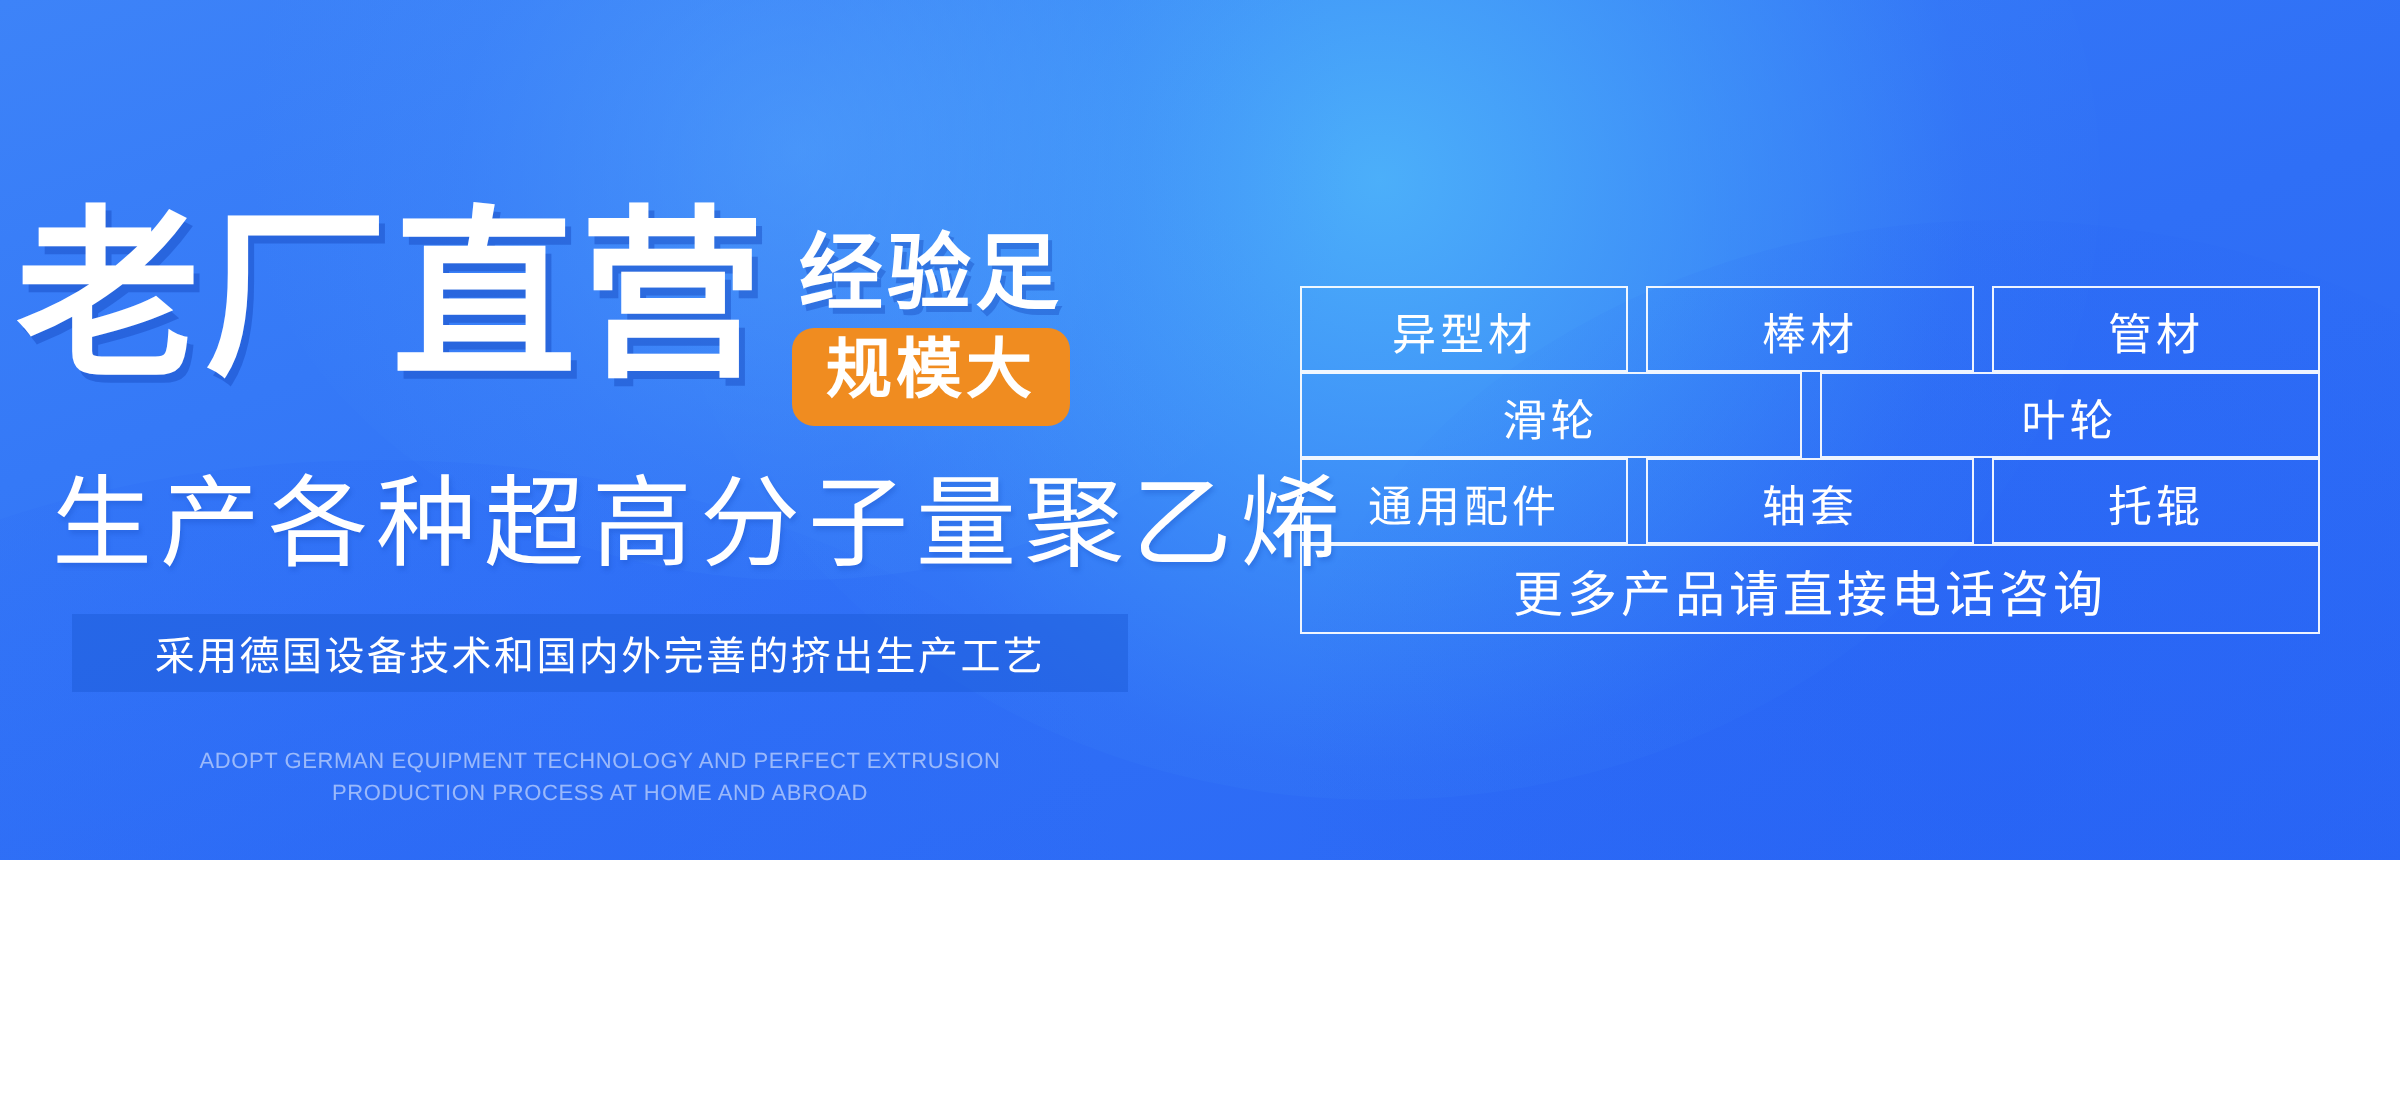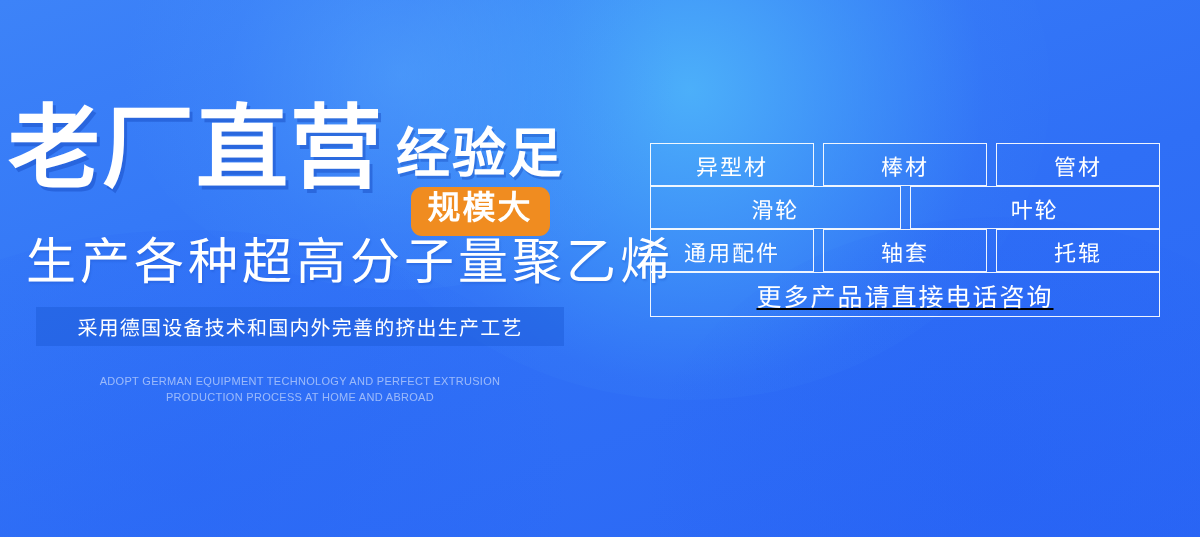--- a/index.html
+++ b/index.html
@@ -6,21 +6,21 @@
   html, body {
     margin: 0;
     padding: 0;
     background: #ffffff;
   }
   * { box-sizing: border-box; }
 
   .banner {
     position: relative;
     width: 1200px;
-    height: 537px;
+    height: 430px;
     overflow: hidden;
     font-family: "Liberation Sans", "DejaVu Sans", sans-serif;
     background: linear-gradient(160deg, #3d83f8 0%, #3579f7 28%, #2f6ff6 58%, #2a66f5 100%);
   }
 
   
   .glow-a {
     position: absolute;
     left: 330px;
     top: -220px;
@@ -90,29 +90,28 @@
 
   .badges {
     margin-left: 12px;
     margin-top: 12px;
     display: flex;
     flex-direction: column;
     align-items: center;
     gap: 6px;
   }
   .badge-top {
-    font-size: 54px;
+    font-size: 42px;
     font-weight: 700;
     color: #ffffff;
     letter-spacing: 2px;
     line-height: 1;
     white-space: nowrap;
     text-shadow: 2px 3px 0 rgba(22,74,190,0.40);
     font-family: "DejaVu Sans", "Liberation Sans", sans-serif;
-    margin-top: 11px;
   }
   .badge-pill {
     background: #f08c20;
     color: #ffffff;
     font-size: 33px;
     font-weight: 700;
     letter-spacing: 2px;
     line-height: 1;
     padding: 7px 17px 9px 17px;
     border-radius: 11px;
@@ -197,21 +196,20 @@
   }
   .chip-wide {
     width: 510px;
     height: 45px;
     border: 1px solid rgba(255,255,255,0.92);
     display: flex;
     align-items: center;
     justify-content: center;
     margin-bottom: 0;
     cursor: pointer;
-    text-decoration: underline;
   }
   .chip-wide span {
     font-size: 25px;
     color: #ffffff;
     letter-spacing: 2px;
     white-space: nowrap;
     font-family: "DejaVu Sans", "Liberation Sans", sans-serif;
   }
 </style>
 </head>

